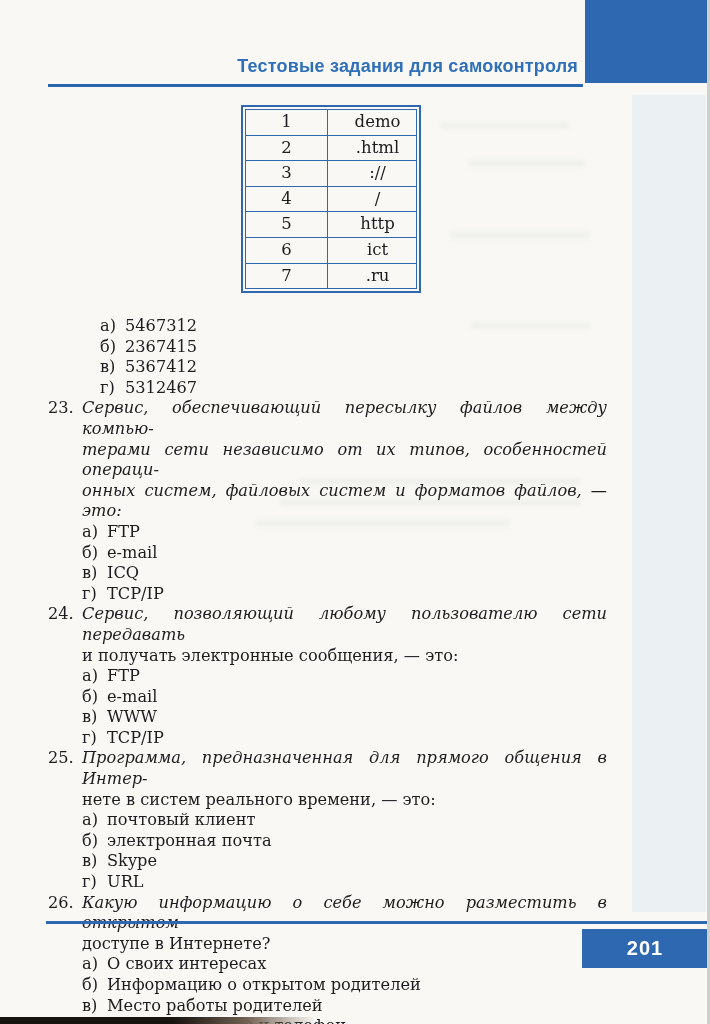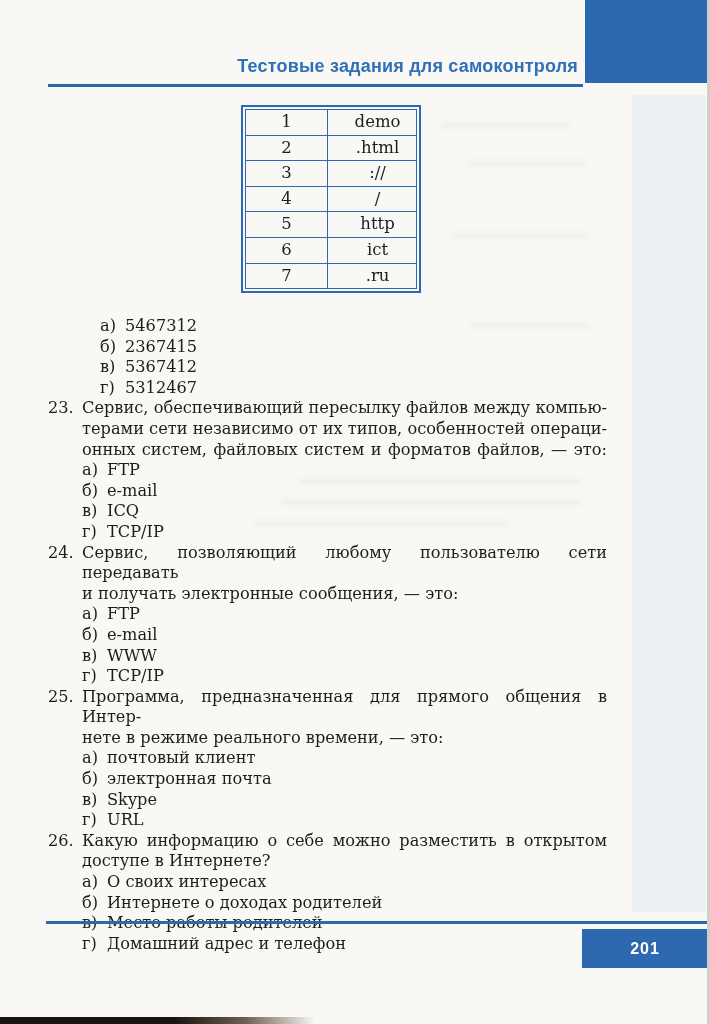--- a/index.html
+++ b/index.html
@@ -31,26 +31,26 @@
   td.cell-num { width:48%; text-align:center; }
   td.cell-val { padding-left:11px; text-align:center; }
   
   .content { position:absolute; left:48px; top:316px; width:559px; font-size:16.2px; line-height:20.6px; }
   .answer-list { margin-left:52px; }
   .opt { white-space:nowrap; }
   .opt-letter { display:inline-block; min-width:20px; margin-right:5px; }
   .q { display:flex; }
   .q-num { width:34px; flex:none; }
   .q-body { flex:1; min-width:0; }
-  .jl { text-align:justify; text-align-last:justify; }
+  .jl { text-align:justify; text-align-last:justify;font-style:italic; }
   
   .footer-rule { position:absolute; left:46px; top:921px; width:662px; height:2.5px; background:#2d68b0; }
   .page-badge {
     position:absolute; left:582px; top:929px; width:126px; height:39px; background:#2d68b0;
-    color:#ffffff; font-family:"Liberation Sans", sans-serif; font-weight:bold; font-size:16px;
+    color:#ffffff; font-family:"Liberation Sans", sans-serif; font-weight:bold; font-size:20px;
     letter-spacing:1px; display:flex; align-items:center; justify-content:center;
   }
   .bottom-shadow {
     position:absolute; left:0; bottom:0; width:315px; height:7px;
     background:linear-gradient(to right,#17130f 0%,#17130f 55%,#6f6051 78%,rgba(150,140,128,0) 100%);
   }
   
   .g { position:absolute; background:#7f968a; opacity:.08; filter:blur(2px); height:7px; border-radius:3px; }
 </style>
 </head>
@@ -130,35 +130,35 @@
         <div class="opt"><span class="opt-letter">б)</span><span>e-mail</span></div>
         <div class="opt"><span class="opt-letter">в)</span><span>WWW</span></div>
         <div class="opt"><span class="opt-letter">г)</span><span>TCP/IP</span></div>
       </div>
     </div>
 
     <div class="q">
       <div class="q-num">25.</div>
       <div class="q-body">
         <div class="jl">Программа, предназначенная для прямого общения в Интер-</div>
-        <div>нете в режиме реального времени, — это:</div>
+        <div>нете в систем реального времени, — это:</div>
         <div class="opt"><span class="opt-letter">а)</span><span>почтовый клиент</span></div>
         <div class="opt"><span class="opt-letter">б)</span><span>электронная почта</span></div>
         <div class="opt"><span class="opt-letter">в)</span><span>Skype</span></div>
         <div class="opt"><span class="opt-letter">г)</span><span>URL</span></div>
       </div>
     </div>
 
     <div class="q">
       <div class="q-num">26.</div>
       <div class="q-body">
         <div class="jl">Какую информацию о себе можно разместить в открытом</div>
         <div>доступе в Интернете?</div>
         <div class="opt"><span class="opt-letter">а)</span><span>О своих интересах</span></div>
-        <div class="opt"><span class="opt-letter">б)</span><span>Интернете о доходах родителей</span></div>
+        <div class="opt"><span class="opt-letter">б)</span><span>Информацию о открытом родителей</span></div>
         <div class="opt"><span class="opt-letter">в)</span><span>Место работы родителей</span></div>
         <div class="opt"><span class="opt-letter">г)</span><span>Домашний адрес и телефон</span></div>
       </div>
     </div>
 
   </div>
 
   <div class="footer-rule"></div>
   <div class="page-badge">201</div>
   <div class="bottom-shadow"></div>

